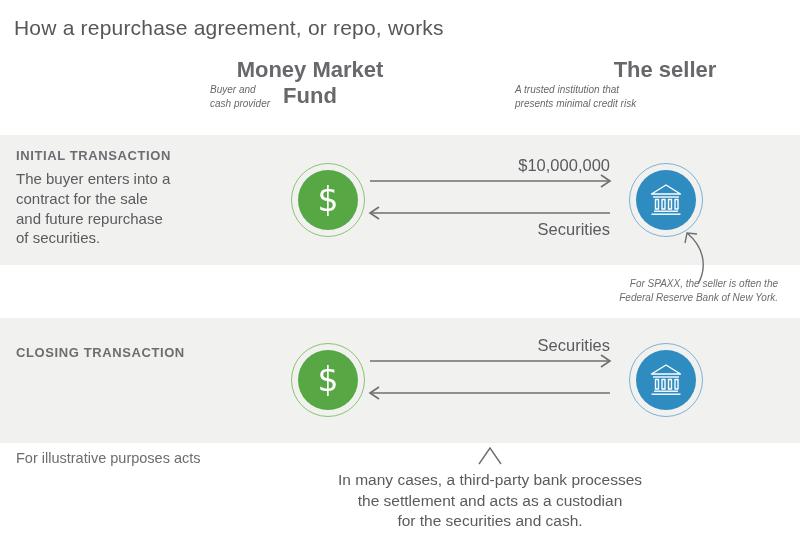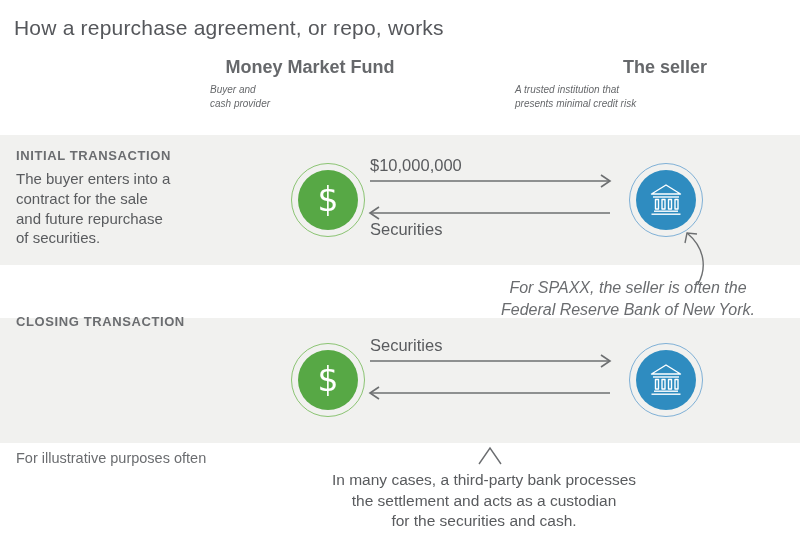--- a/index.html
+++ b/index.html
@@ -4,37 +4,37 @@
 <style>
   html,body{margin:0;padding:0;background:#ffffff;}
   #page{
     position:relative;width:800px;height:543px;background:#ffffff;overflow:hidden;
     font-family:"Liberation Sans","DejaVu Sans",sans-serif;
   }
   .abs{position:absolute;}
   .title{
     left:14px;top:16px;font-size:21px;color:#55575b;letter-spacing:0.2px;
   }
-  .col-head{font-weight:bold;font-size:18px;color:#66686b;text-align:center;}
+  .col-head{font-weight:bold;font-size:22px;color:#66686b;text-align:center;}
   .col-sub{font-style:italic;font-size:10px;color:#66686b;text-align:left;
     white-space:pre-line;line-height:1.42;}
   .band{left:0;width:800px;background:#f1f1ef;}
   .row-heading{font-weight:bold;font-size:13px;letter-spacing:0.6px;color:#6b6d70;text-align:right;}
   .row-desc{font-size:15px;color:#595b5e;line-height:1.32;white-space:pre-line;}
   .ring{border-radius:50%;width:74px;height:74px;box-sizing:border-box;
     display:flex;align-items:center;justify-content:center;}
   .ring.green{border:1px solid #8bc473;}
   .ring.blue{border:1px solid #7fb0d6;}
   .disc{width:60px;height:60px;border-radius:50%;display:flex;align-items:center;justify-content:center;}
   .disc.green{background:#57a845;}
   .disc.blue{background:#2f8cc0;}
   .dollar{color:#ffffff;font-size:33px;font-weight:400;line-height:1;
     font-family:"DejaVu Sans",sans-serif;transform:translateY(-1px);}
-  .arrow-label{font-size:16.5px;color:#595b5e;text-align:left;width:240px;}
-  .note-spaxx{font-style:italic;font-size:16px;color:#6a6c6f;text-align:center;
+  .arrow-label{font-size:16.5px;color:#595b5e;text-align:right;width:240px;}
+  .note-spaxx{font-style:italic;font-size:10px;color:#6a6c6f;text-align:right;
     white-space:pre-line;line-height:1.38;width:300px;}
   .disclaimer{font-size:14.5px;color:#6b6d70;}
   .note-custodian{font-size:15.5px;color:#595b5e;text-align:center;
     white-space:pre-line;line-height:1.33;width:400px;}
   svg{display:block;}
 </style>
 </head>
 <body>
 
 <div id="page">
@@ -95,21 +95,21 @@
     <g stroke="#6d6f71" stroke-width="1.4" fill="none">
       <path d="M 26,58 C 35,42 33,22 15,7"></path>
       <polyline points="13,17 15,7 25,8"></polyline>
     </g>
   </svg>
 
   <div class="abs note-spaxx" style="left:478px;top:277px;">For SPAXX, the seller is often the
 Federal Reserve Bank of New York.</div>
 
   <div class="abs band" style="top:318px;height:125px;"></div>
-  <div class="abs row-heading" style="left:16px;top:314px;">CLOSING TRANSACTION</div>
+  <div class="abs row-heading" style="left:16px;top:345px;">CLOSING TRANSACTION</div>
 
   <div class="abs ring green" style="left:291px;top:343px;">
     <div class="disc green">
       <span class="dollar">$</span>
     </div>
   </div>
 
   <div class="abs arrow-label" style="left:370px;top:336px;">Securities</div>
   <svg class="abs" style="left:368px;top:330px;" width="244" height="100" viewBox="0 0 244 100">
     <g stroke="#6d6f71" stroke-width="1.6" fill="none">
@@ -132,21 +132,21 @@
           <rect x="16" y="19.5" width="3" height="9.5"></rect>
           <rect x="22.5" y="19.5" width="3" height="9.5"></rect>
           <rect x="29" y="19.5" width="3" height="9.5"></rect>
           <line x1="8" y1="31.2" x2="32" y2="31.2"></line>
           <line x1="5.5" y1="34.2" x2="34.5" y2="34.2"></line>
         </g>
       </svg>
     </div>
   </div>
 
-  <div class="abs disclaimer" style="left:16px;top:450px;">For illustrative purposes often</div>
+  <div class="abs disclaimer" style="left:16px;top:450px;">For illustrative purposes acts</div>
   <svg class="abs" style="left:477px;top:446px;" width="26" height="20" viewBox="0 0 26 20">
     <polyline points="2,18 13,2 24,18" stroke="#6b6d70" stroke-width="1.4" fill="none"></polyline>
   </svg>
-  <div class="abs note-custodian" style="left:284px;top:470px;">In many cases, a third-party bank processes
+  <div class="abs note-custodian" style="left:290px;top:470px;">In many cases, a third-party bank processes
 the settlement and acts as a custodian
 for the securities and cash.</div>
 
 </div>
 
 </body></html>

